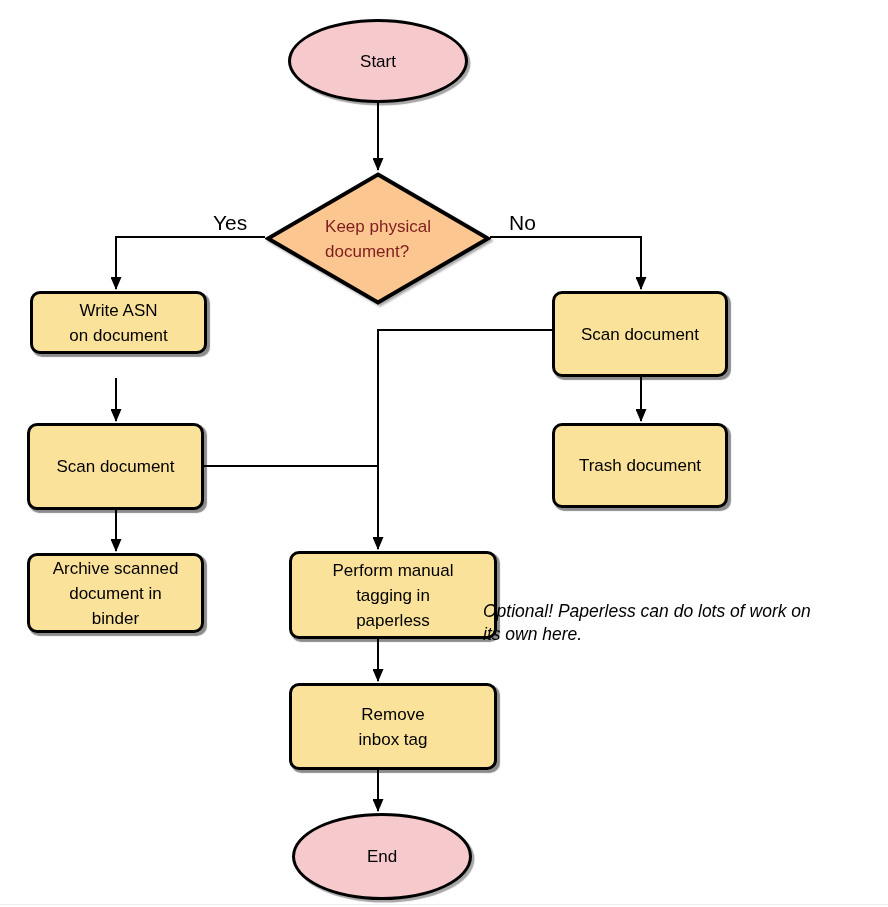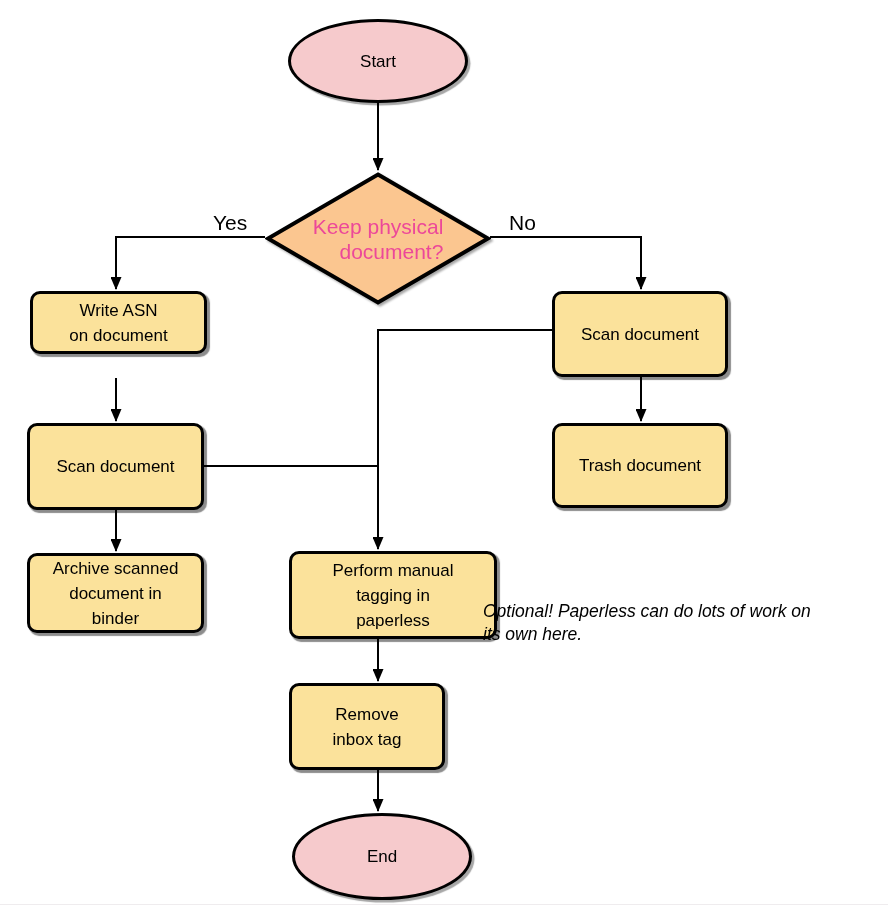--- a/index.html
+++ b/index.html
@@ -30,21 +30,21 @@
     background:var(--terminator-fill,#f6cacc);
     border:3.5px solid var(--stroke,#000);
     border-radius:50%;
     box-shadow:2.5px 2.5px 1px rgba(0,0,0,0.35);
   }
   .diamond-wrap{position:absolute;}
   .diamond-wrap svg{display:block;filter:drop-shadow(2.5px 2.5px 1px rgba(0,0,0,0.35));}
   .diamond-label{
     position:absolute;left:0;top:0;right:0;bottom:0;
     display:flex;align-items:center;justify-content:center;
-    text-align:right;font-size:21px;line-height:25px;color:#ec4899;
+    text-align:left;font-size:17px;line-height:25px;color:#7f1d1d;
     white-space:pre-line;
   }
   .edge-label{
     position:absolute;
     font-size:21px;color:#000;
     background:#ffffff;padding:0 2px;
   }
   .annotation{
     position:absolute;
     font-size:17.5px;line-height:23px;
@@ -99,21 +99,21 @@
 binder</div>
 
   <div class="node process" style="left:552px;top:291px;width:176px;height:86px;">Scan document</div>
 
   <div class="node process" style="left:552px;top:423px;width:176px;height:85px;">Trash document</div>
 
   <div class="node process" style="left:289px;top:551px;width:208px;height:88px;">Perform manual
 tagging in
 paperless</div>
 
-  <div class="node process" style="left:289px;top:683px;width:156px;height:87px;">Remove
+  <div class="node process" style="left:289px;top:683px;width:208px;height:87px;">Remove
 inbox tag</div>
 
   <div class="node terminator" style="left:292px;top:813px;width:180px;height:87px;">End</div>
 
   <div class="edge-label" style="left:211px;top:211px;">Yes</div>
 
   <div class="edge-label" style="left:507px;top:211px;">No</div>
 
   <div class="annotation" style="left:483px;top:592px;width:404px;margin-top:8px;">Optional! Paperless can do lots of work on
 its own here.</div>

